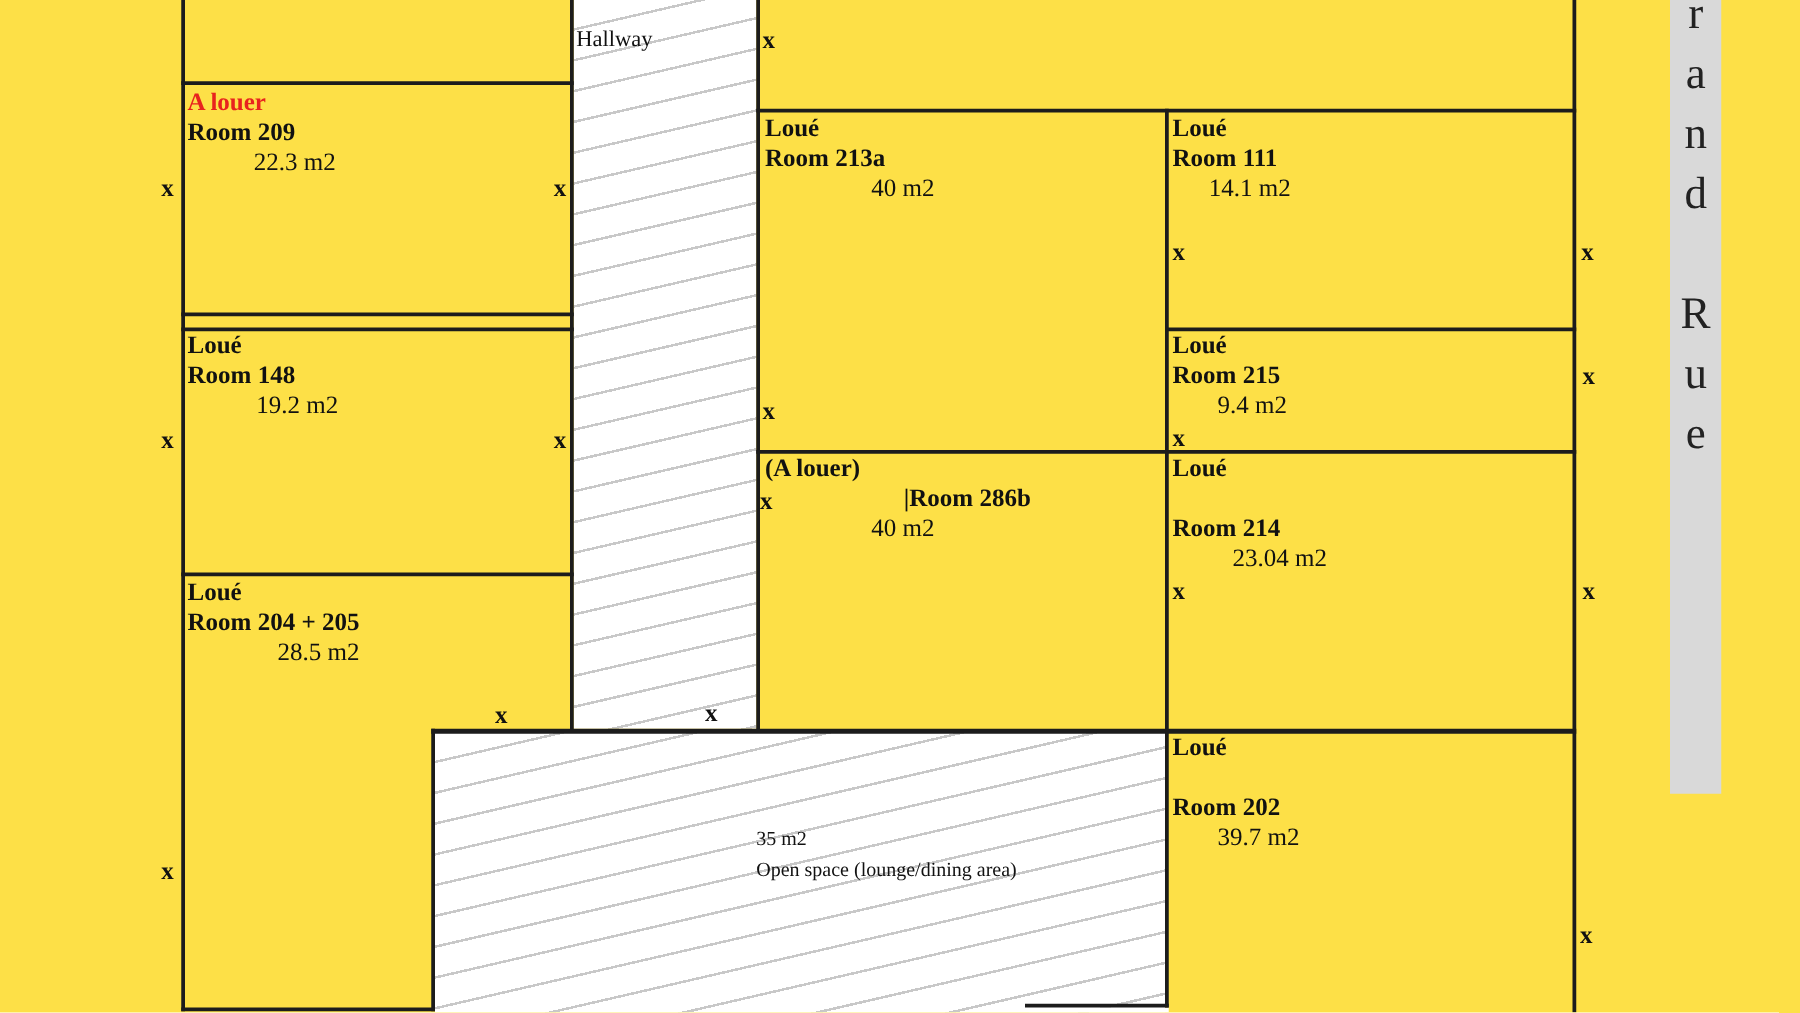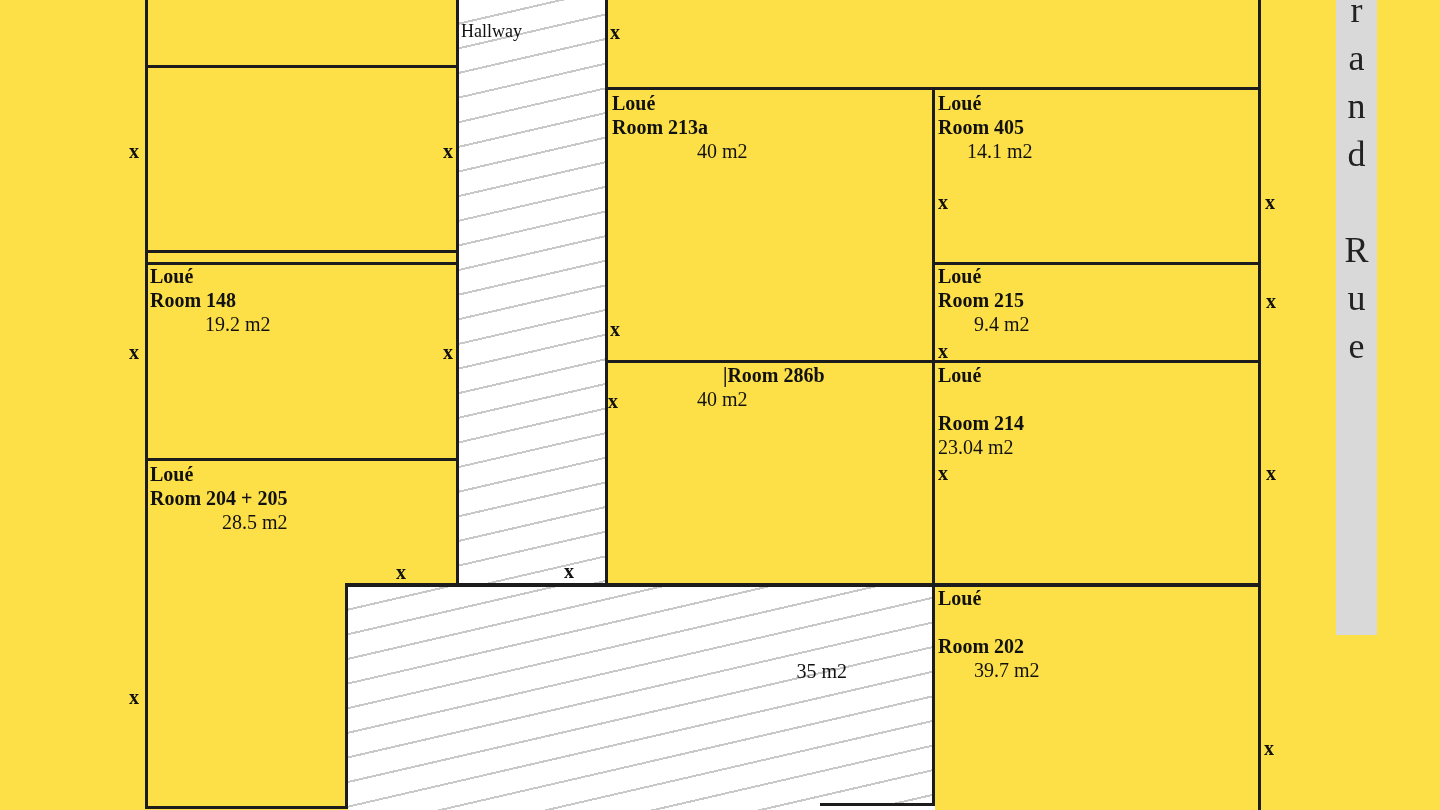--- a/index.html
+++ b/index.html
@@ -21,28 +21,28 @@
   .room-area{font-weight:normal;}
   .room-gap{height:24px;}
   #room-209{left:150px;top:70px;}      #room-209 .room-area{margin-left:53px;}
   #room-208{left:150px;top:264px;}     #room-208 .room-area{margin-left:55px;}
   #room-204-205{left:150px;top:462px;} #room-204-205 .room-area{margin-left:72px;}
   #room-213a{left:612px;top:91px;}     #room-213a .room-area{margin-left:85px;}
   #room-213b{left:612px;top:363px;}    #room-213b .room-area{margin-left:85px;}
   #room-213b .room-name{margin-left:111px;}
   #room-216{left:938px;top:91px;}      #room-216 .room-area{margin-left:29px;}
   #room-215{left:938px;top:264px;}     #room-215 .room-area{margin-left:36px;}
-  #room-214{left:938px;top:363px;}     #room-214 .room-area{}
+  #room-214{left:938px;top:363px;}     #room-214 .room-area{margin-left:48px;}
   #room-202{left:938px;top:586px;}     #room-202 .room-area{margin-left:36px;}
   
   #hallway-label{position:absolute;left:461px;top:21px;font-size:18px;font-weight:normal;}
   #open-hallway-label{position:absolute;left:450px;top:659px;width:150px;text-align:center;
     font-size:17.5px;line-height:25px;font-weight:normal;}
-  #open-space-label{position:absolute;left:605px;top:659px;width:300px;text-align:right;
-    font-size:20px;line-height:25px;font-weight:normal;}
+  #open-space-label{position:absolute;left:605px;top:659px;width:300px;text-align:left;
+    font-size:16px;line-height:25px;font-weight:normal;}
   #open-space-label .area-line{margin-right:58px;}
   
   .marker{position:absolute;transform:translate(-50%,-50%);font-size:20px;font-weight:600;line-height:1;}
   
   #street-strip{position:absolute;left:1336px;top:0;width:41px;height:635px;background:#d9d9d9;overflow:hidden;}
   #street-letters{position:absolute;top:-14px;left:0;width:100%;text-align:center;}
   .street-letter{height:48px;line-height:48px;font-size:36px;color:#222222;}
 </style>
 </head>
 <body>
@@ -66,47 +66,53 @@
   <div class="wall" style="left:145px;top:458px;width:314px;height:3px;"></div>
   <div class="wall" style="left:605px;top:87px;width:656px;height:3px;"></div>
   <div class="wall" style="left:932px;top:262px;width:329px;height:3px;"></div>
   <div class="wall" style="left:605px;top:360px;width:656px;height:3px;"></div>
   <div class="wall" style="left:345px;top:583px;width:916px;height:4px;"></div>
   <div class="wall" style="left:145px;top:806px;width:203px;height:3px;"></div>
   <div class="wall" style="left:820px;top:803px;width:115px;height:3px;"></div>
 
   <div id="hallway-label">Hallway</div>
 
+  <div class="room-label" id="room-209">
+    <div class="room-status" style="color: rgb(232, 35, 30);">A louer</div>
+    <div class="room-name">Room 209</div>
+    <div class="room-area">22.3 m2</div>
+  </div>
 
   <div class="room-label" id="room-208">
     <div class="room-status">Loué</div>
     <div class="room-name">Room 148</div>
     <div class="room-area">19.2 m2</div>
   </div>
 
   <div class="room-label" id="room-204-205">
     <div class="room-status">Loué</div>
     <div class="room-name">Room 204 + 205</div>
     <div class="room-area">28.5 m2</div>
   </div>
 
   <div class="room-label" id="room-213a">
     <div class="room-status">Loué</div>
     <div class="room-name">Room 213a</div>
     <div class="room-area">40 m2</div>
   </div>
 
   <div class="room-label" id="room-213b">
+    <div class="room-status">(A louer)</div>
     <div class="room-name">|Room 286b</div>
     <div class="room-area">40 m2</div>
   </div>
 
   <div class="room-label" id="room-216">
     <div class="room-status">Loué</div>
-    <div class="room-name">Room 405</div>
+    <div class="room-name">Room 111</div>
     <div class="room-area">14.1 m2</div>
   </div>
 
   <div class="room-label" id="room-215">
     <div class="room-status">Loué</div>
     <div class="room-name">Room 215</div>
     <div class="room-area">9.4 m2</div>
   </div>
 
   <div class="room-label" id="room-214">
@@ -118,20 +124,21 @@
 
   <div class="room-label" id="room-202">
     <div class="room-status">Loué</div>
     <div class="room-gap"></div>
     <div class="room-name">Room 202</div>
     <div class="room-area">39.7 m2</div>
   </div>
 
   <div id="open-space-label">
     <div class="area-line">35 m2</div>
+    <div>Open space (lounge/dining area)</div>
   </div>
 
   <div id="markers">
       <span class="marker" style="left: 134px; top: 151px;">x</span>
       <span class="marker" style="left: 448px; top: 151px;">x</span>
       <span class="marker" style="left: 615px; top: 32px;">x</span>
       <span class="marker" style="left: 943px; top: 202px;">x</span>
       <span class="marker" style="left: 1270px; top: 202px;">x</span>
       <span class="marker" style="left: 134px; top: 352px;">x</span>
       <span class="marker" style="left: 448px; top: 352px;">x</span>

